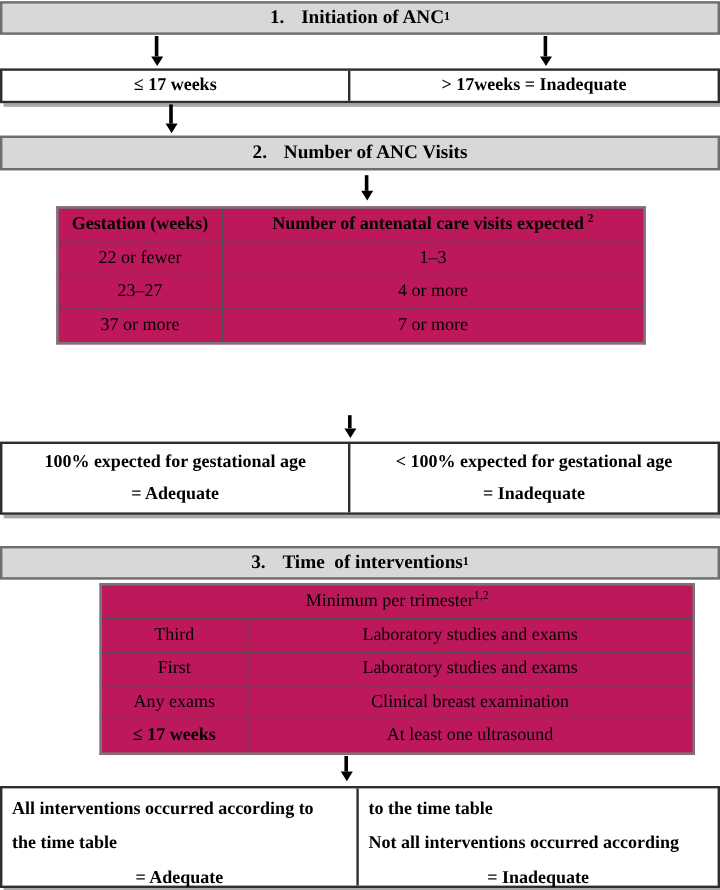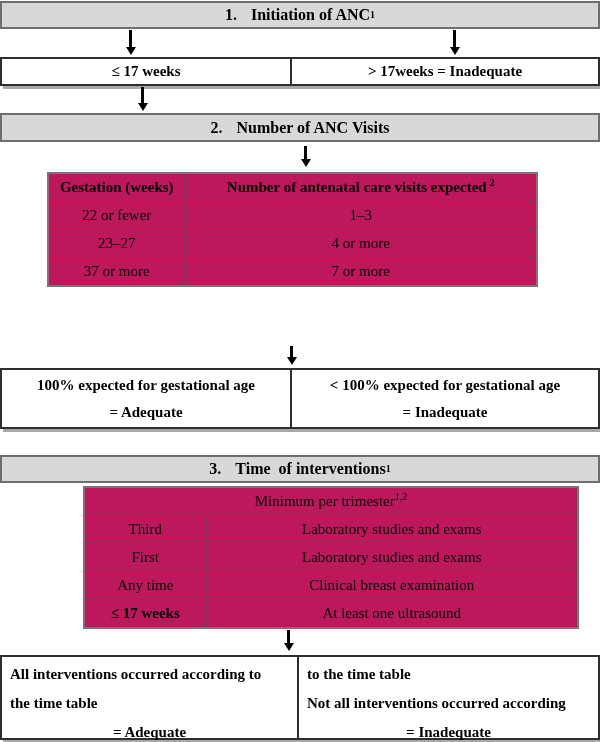--- a/index.html
+++ b/index.html
@@ -142,21 +142,21 @@
       </tr>
       <tr>
         <td>Third</td>
         <td>Laboratory studies and exams</td>
       </tr>
       <tr>
         <td>First</td>
         <td>Laboratory studies and exams</td>
       </tr>
       <tr>
-        <td>Any time</td>
+        <td>Any exams</td>
         <td>Clinical breast examination</td>
       </tr>
       <tr>
         <td class="b">≤ 17 weeks</td>
         <td>At least one ultrasound</td>
       </tr>
     </tbody>
   </table>
 
   <div class="arrow" style="left:287px;top:630px;height:13px;"></div>

